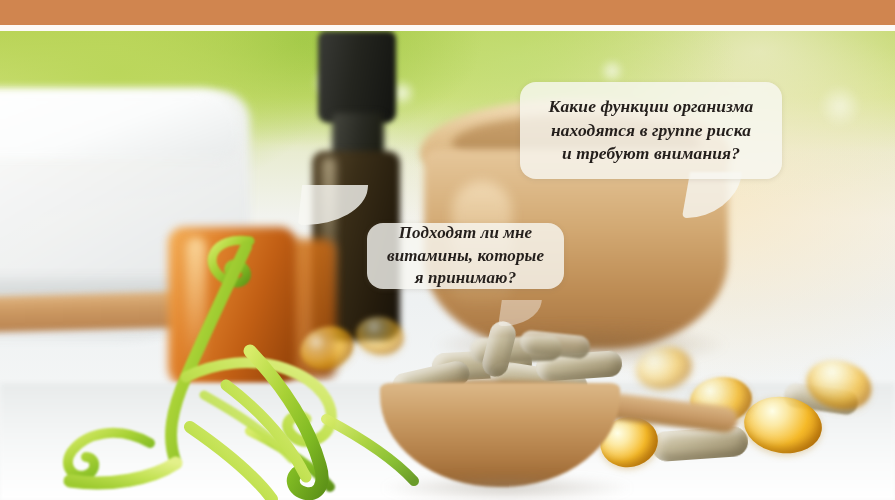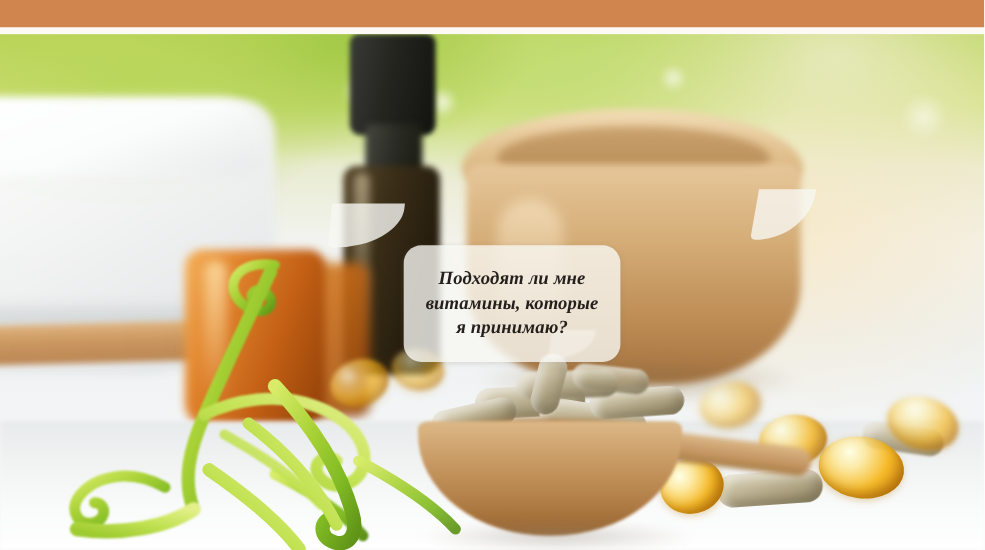--- a/index.html
+++ b/index.html
@@ -268,21 +268,21 @@
   }
 
   #bubble-2 { left: 520px; top: 82px; width: 262px; height: 97px; }
   #bubble-2 .txt { font-size: 17.5px; }
   #tail-2 {
     left: 686px; top: 172px; width: 52px; height: 46px;
     border-radius: 0 0 95% 10%;
     transform: skewX(-10deg);
   }
 
-  #bubble-3 { left: 367px; top: 223px; width: 197px; height: 106px; }
+  #bubble-3 { left: 367px; top: 223px; width: 197px; height: 66px; }
   #bubble-3 .txt { font-size: 17px; }
   #tail-3 {
     left: 500px; top: 300px; width: 40px; height: 26px;
     border-radius: 0 0 92% 10%;
     transform: skewX(-8deg);
     opacity: .55;
   }
 </style>
 </head>
 <body>
@@ -372,20 +372,25 @@
       <path d="M96,54 C128,78 158,110 176,146" fill="none" stroke="url(#gGreen2)" stroke-width="11" stroke-linecap="round"></path>
       <path d="M196,88 C230,106 262,126 284,150" fill="none" stroke="url(#gGreen)" stroke-width="10" stroke-linecap="round" opacity=".92"></path>
       <path d="M60,96 C92,118 124,144 142,168" fill="none" stroke="url(#gGreen2)" stroke-width="12" stroke-linecap="round"></path>
     </svg>
 
   </div>
 
   <div class="tail" id="tail-1"></div>
 
   <div class="tail" id="tail-2"></div>
+  <div class="bubble" id="bubble-2">
+    <span class="txt">Какие функции организма
+находятся в группе риска
+и требуют внимания?</span>
+  </div>
 
   <div class="tail" id="tail-3"></div>
   <div class="bubble" id="bubble-3">
     <span class="txt">Подходят ли мне
 витамины, которые
 я принимаю?</span>
   </div>
 
 </div>
 

